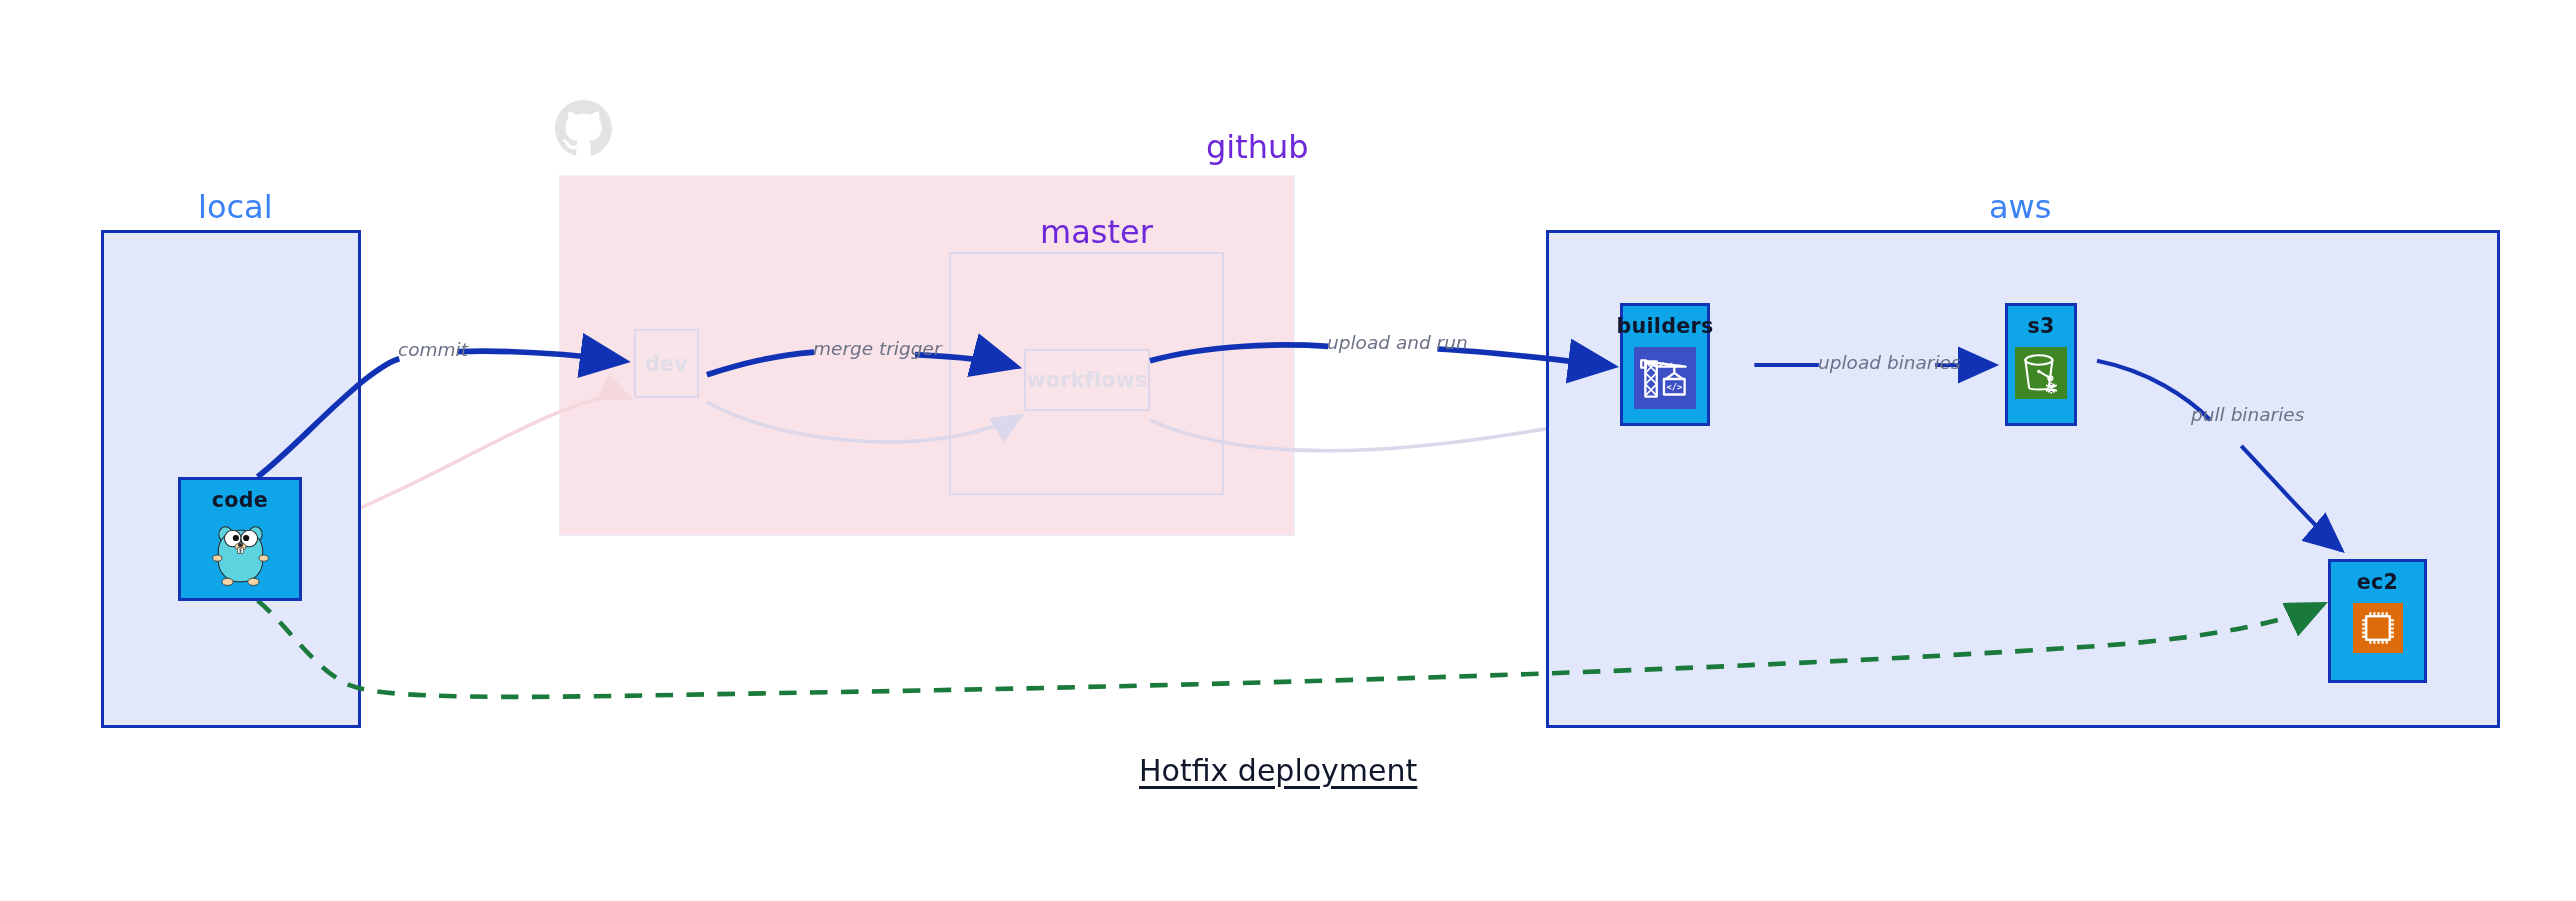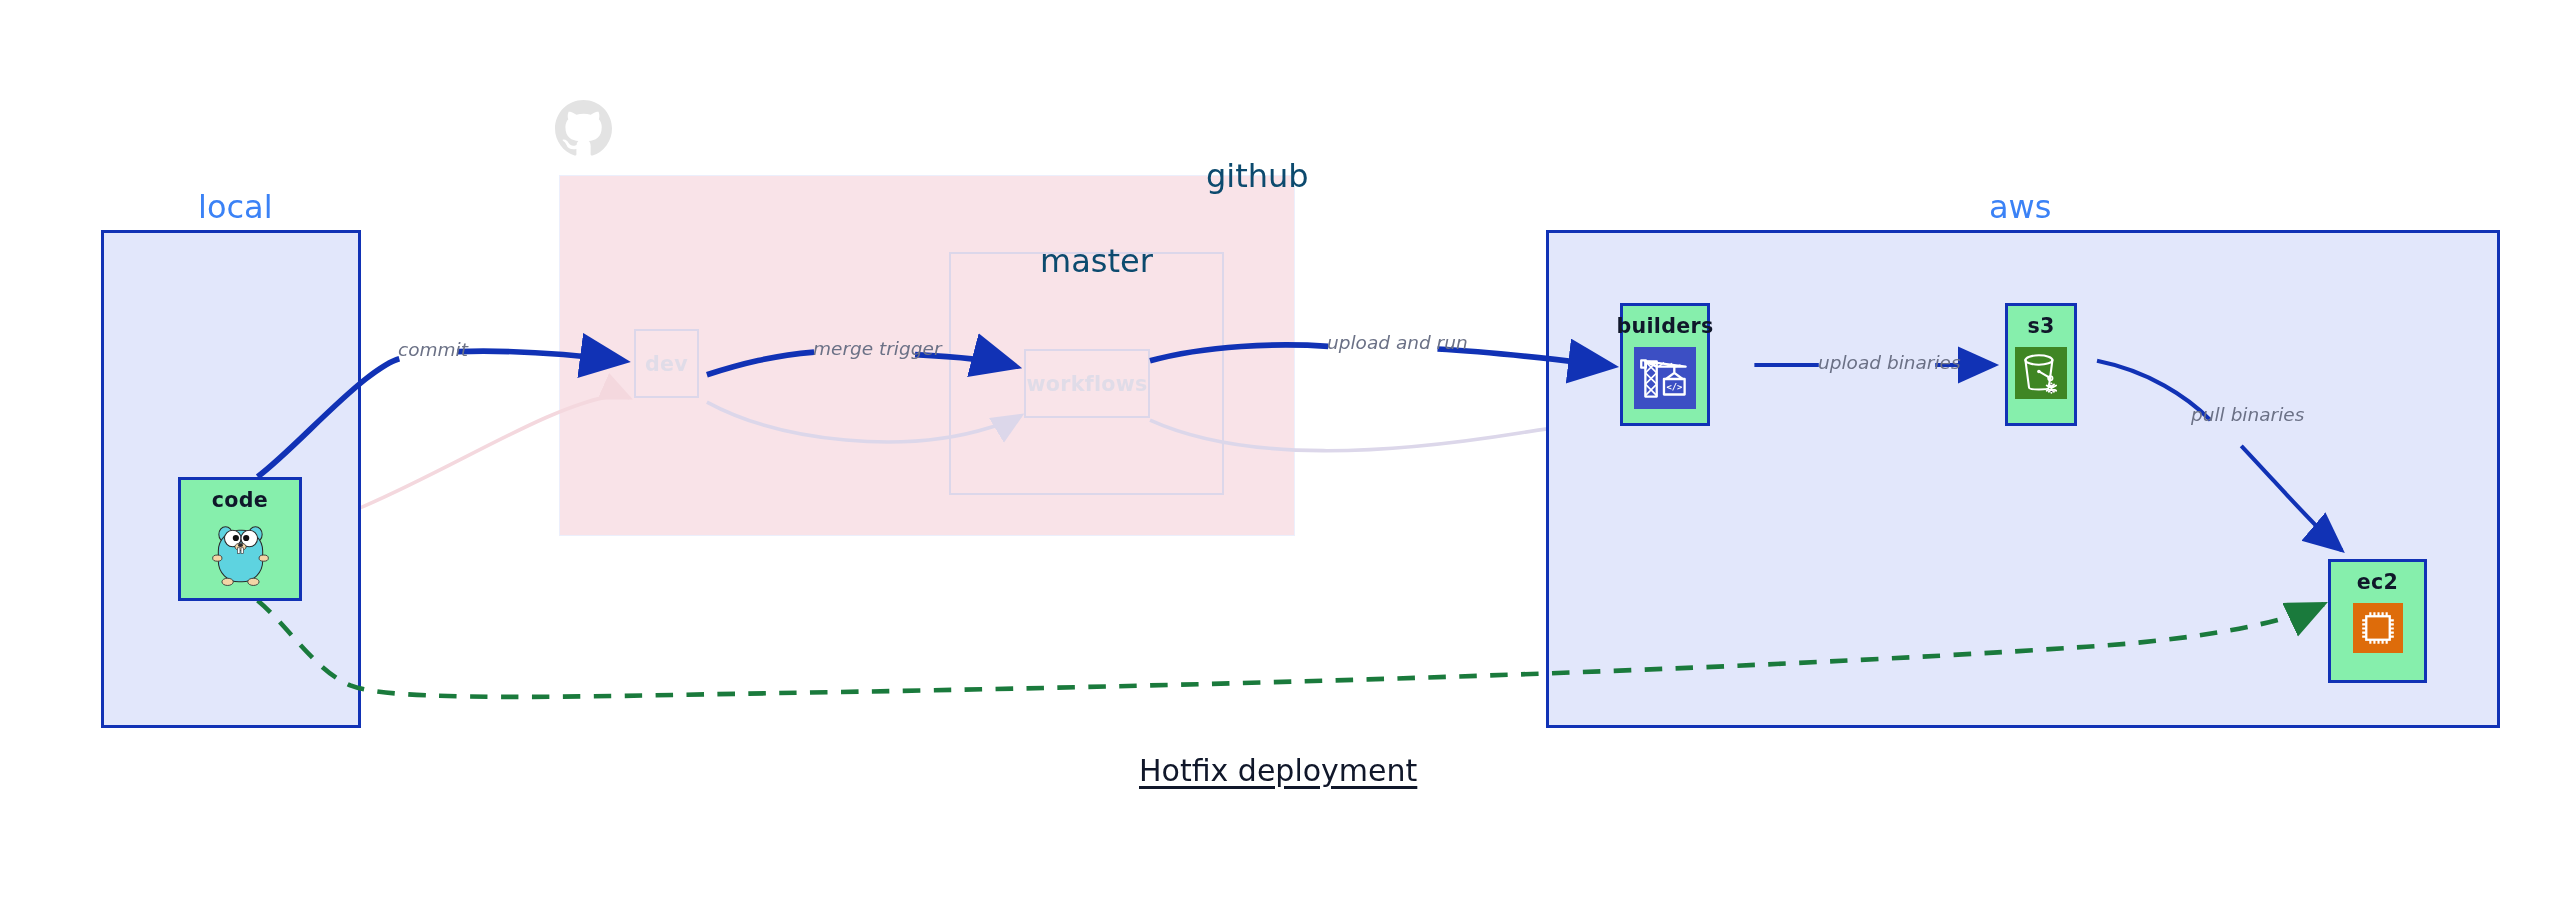--- a/index.html
+++ b/index.html
@@ -12,24 +12,24 @@
 
   
   .group{position:absolute;box-sizing:border-box;}
   .group.local,.group.aws{background:#e2e7fb;border:3.6px solid #1132b5;}
   .group.github{background:#f9e3e8;border:1.5px solid #eceffc;}
 
   .group-title{
     position:absolute;color:#3b82f6;font-weight:400;white-space:nowrap;
     font-size:32px;line-height:1;
   }
-  .group-title.faded{color:#0c4a6e;margin-top:29px;}
-
-  
-  .node{position:absolute;box-sizing:border-box;background:#86efac;
+  .group-title.faded{color:#6d28d9;}
+
+  
+  .node{position:absolute;box-sizing:border-box;background:#0ea5e9;
         border:3.6px solid #1132b5;display:flex;flex-direction:column;
         align-items:center;}
   .node-label{font-size:20.6px;font-weight:bold;color:#10172a;margin-top:8.2px;
               letter-spacing:0.3px;}
   .node-icon{margin-top:9.3px;}
 
   .node.ghost{background:rgba(255,255,255,.06);border:2.1px solid #dcd7ea;}
   .node.ghost .node-label{color:#e0dce8;}
 
   .ghost-box{position:absolute;box-sizing:border-box;
@@ -85,21 +85,21 @@
 
     <path d="M1372,780 C1520,860 1760,880 1920,830 C1955,820 1972,812 1982,806" fill="none" stroke="#dcd7ea" stroke-width="7" marker-end="url(#arrowLilac)"></path>
 
     <path d="M2232,815 C2420,900 2700,880 2950,840 C3040,826 3100,820 3138,818" fill="none" stroke="#dcd7ea" stroke-width="7" marker-end="url(#arrowLilac)"></path>
   </svg>
 
   <div class="node ghost" style="left:634px;top:329px;width:65px;height:69px;justify-content:center;">
     <span class="node-label" style="margin-top:0;">dev</span>
   </div>
 
-  <div class="node ghost" style="left:1024px;top:349px;width:126px;height:69px;justify-content:center;">
+  <div class="node ghost" style="left:1024px;top:349px;width:126px;height:62px;justify-content:center;">
     <span class="node-label" style="margin-top:0;">workflows</span>
   </div>
 
   <div class="group local" style="left:101px;top:230px;width:260px;height:498px;"></div>
   <div class="group-title" style="left:198px;top:191px;">local</div>
 
   <div class="group aws" style="left:1546px;top:230px;width:954px;height:498px;"></div>
   <div class="group-title" style="left:1989px;top:191px;">aws</div>
 
   <svg class="layer" viewBox="0 0 5054 1750" width="2604" height="902">

